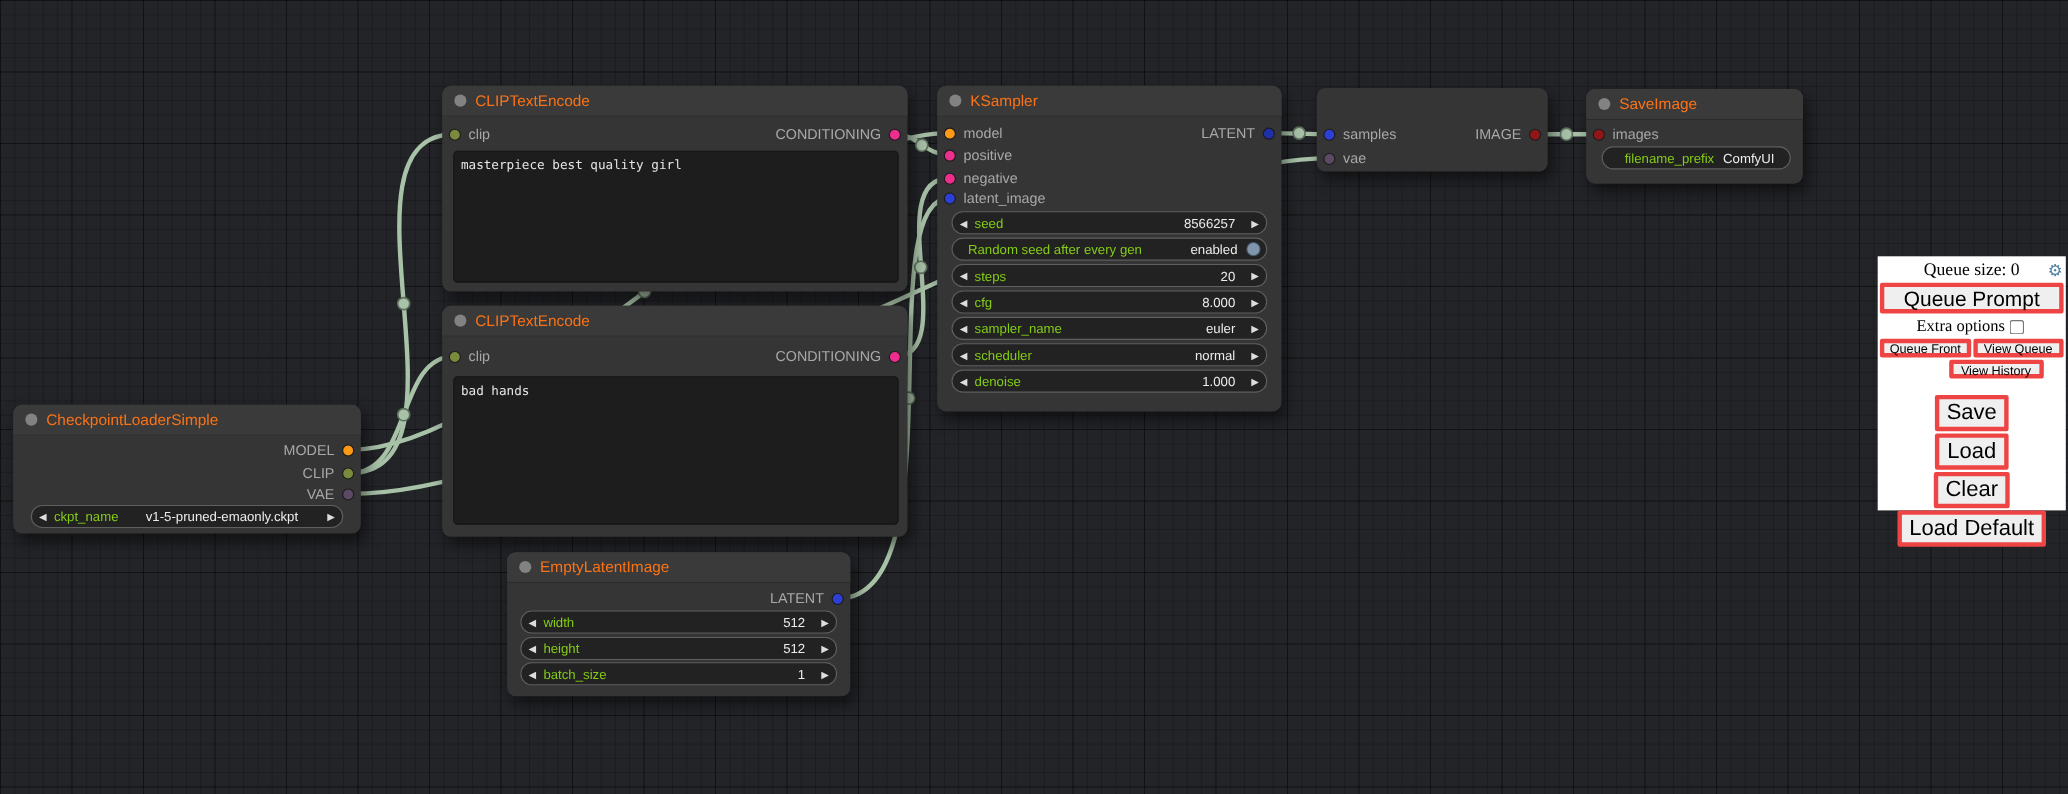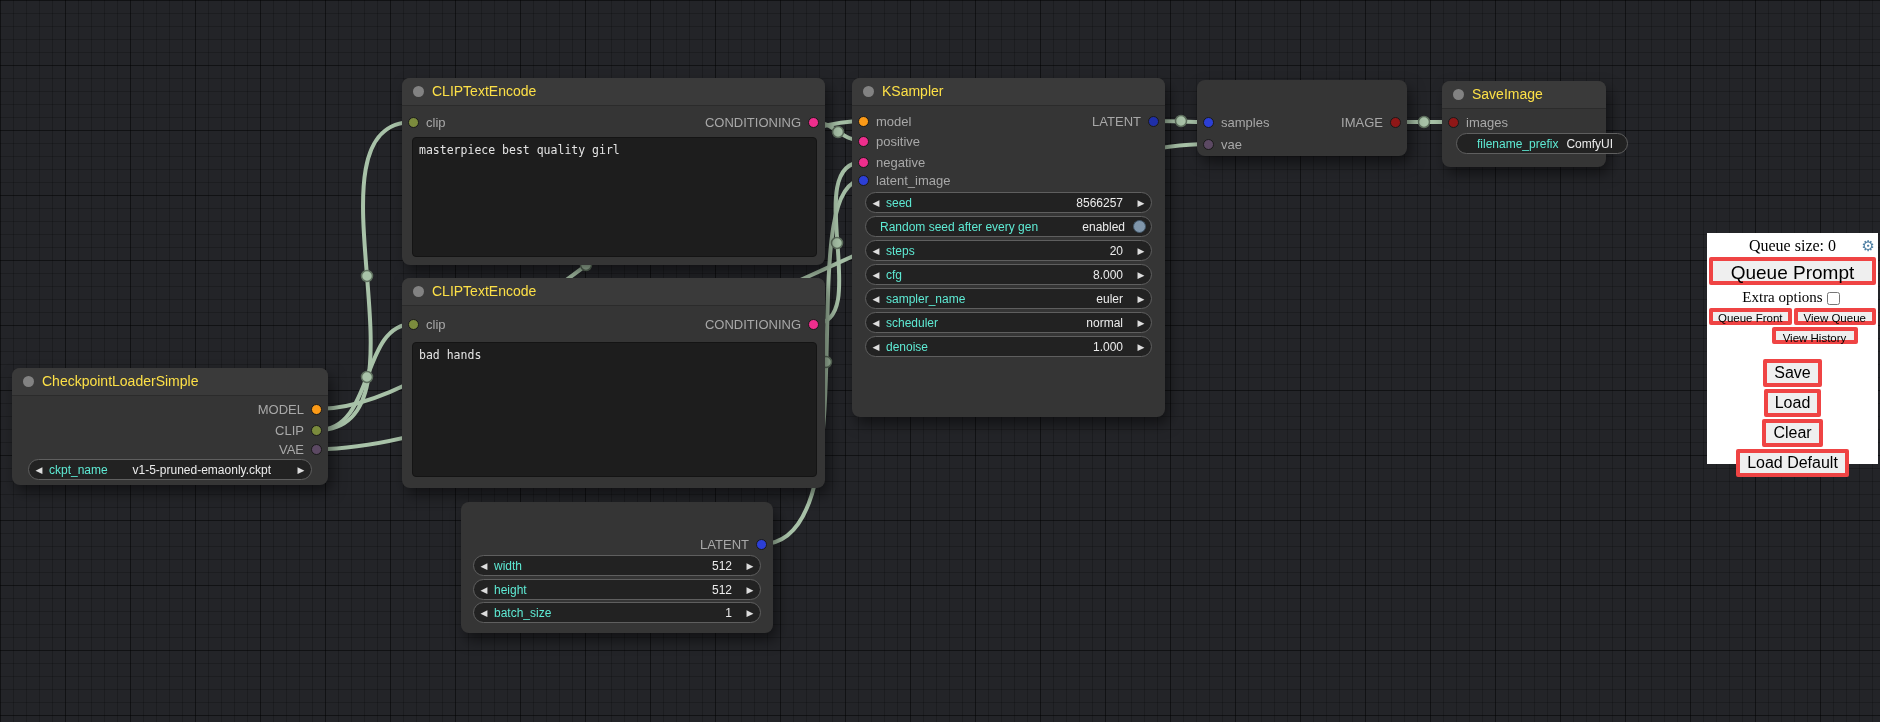--- a/index.html
+++ b/index.html
@@ -25,21 +25,21 @@
   }
   .node-header{
     position:absolute;left:0;top:0;right:0;height:27px;background:#3a3a3a;
     border-radius:8px 8px 0 0;border-bottom:1px solid #2b2b2b;
   }
   .title-dot{
     position:absolute;left:11px;top:8px;width:11px;height:11px;border-radius:50%;
     background:#828282;
   }
   .node-title{
-    position:absolute;left:30px;top:0;line-height:27px;color:#fde047;font-size:14px;white-space:nowrap;
+    position:absolute;left:30px;top:0;line-height:27px;color:#f97316;font-size:14px;white-space:nowrap;
   }
   .slot{position:absolute;height:20px;line-height:20px;white-space:nowrap;}
   .slot.in{left:6px;}
   .slot.out{right:6px;text-align:left;}
   .dot{
     display:inline-block;width:11px;height:11px;border-radius:50%;
     border:1px solid #1a1a1a;vertical-align:middle;box-sizing:border-box;
   }
   .slot.in .dot{margin-right:7px;}
   .slot.out .dot{margin-left:7px;}
@@ -48,21 +48,21 @@
     position:absolute;background:#1d1d1d;border:1px solid #141414;border-radius:4px;
     color:#e4e4e4;font-family:"DejaVu Sans Mono",monospace;font-size:11.5px;
     padding:5px 6px;resize:none;outline:none;box-sizing:border-box;overflow:hidden;
   }
   .widget{
     position:absolute;height:21px;background:#222222;border:1px solid #5f5f5f;
     border-radius:11px;display:flex;align-items:center;font-size:12px;box-sizing:border-box;
     cursor:pointer;
   }
   .warrow{width:20px;text-align:center;color:#dddddd;font-size:9px;flex:0 0 auto;}
-  .wlabel{color:#5eead4;white-space:nowrap;}
+  .wlabel{color:#84cc16;white-space:nowrap;}
   .wvalue{margin-left:auto;color:#ececec;white-space:nowrap;padding:0 8px 0 8px;}
   .widget.noarrows{padding-left:14px;padding-right:5px;}
   .toggle-circle{
     flex:0 0 auto;width:13px;height:13px;border-radius:50%;
     background:#7f96ab;border:1px solid #44596b;box-sizing:border-box;
   }
   
   .menu{
     position:absolute;left:1707px;top:233px;width:171px;height:231px;z-index:3;
     background:#ffffff;color:#000;box-sizing:border-box;padding-top:3px;
@@ -84,21 +84,21 @@
   .menu-extra{
     text-align:center;font-family:"Liberation Serif",serif;font-size:15px;
     height:18px;line-height:18px;margin-top:2px;
   }
   .menu-extra input{vertical-align:middle;width:13px;height:13px;margin-left:4px;}
   .btn-row{display:flex;gap:2px;margin:2px 2px 0 2px;}
   .btn-row button{flex:1;font-size:11.5px;height:17px;padding:0;}
   .btn-center{text-align:center;margin-top:2px;padding-left:44px;}
   .btn-center button{font-size:11.5px;height:17px;width:86px;}
   .stack{display:flex;flex-direction:column;align-items:center;gap:2px;margin-top:13px;}
-  .stack button{font-size:16px;padding:1px 7px;}
+  .stack button{font-size:20px;padding:1px 7px;}
 </style>
 </head>
 <body>
 
 <svg class="wires" width="1880" height="722">
   <path d="M318,409 C470,409 700,121 863,121"></path>
   <path d="M318,430 C440,430 295,122 413,122"></path>
   <path d="M318,430 C375,430 360,324 413,324"></path>
   <path d="M318,449 C545,449 985,144 1208,144"></path>
   <path d="M814,122 C834,122 842,141 863,141"></path>
@@ -160,21 +160,21 @@
   </div>
   <div class="slot in" style="top:36px">
     <span class="dot" style="background: rgb(123, 139, 61);"></span><span class="slot-label">clip</span>
   </div>
   <div class="slot out" style="top:36px">
     <span class="slot-label">CONDITIONING</span><span class="dot" style="background: rgb(238, 46, 141);"></span>
   </div>
   <textarea class="prompt-text" style="left: 10px; top: 64px; width: 405px; height: 135px;">bad hands</textarea>
 </div>
 
-<div class="node" style="left:852px;top:78px;width:313px;height:339px">
+<div class="node" style="left:852px;top:78px;width:313px;height:296px">
   <div class="node-header">
     <span class="title-dot"></span>
     <span class="node-title">KSampler</span>
   </div>
   <div class="slot in" style="top:33px">
     <span class="dot" style="background: rgb(251, 154, 23);"></span><span class="slot-label">model</span>
   </div>
   <div class="slot in" style="top:53px">
     <span class="dot" style="background: rgb(238, 46, 141);"></span><span class="slot-label">positive</span>
   </div>
@@ -235,35 +235,39 @@
     <span class="dot" style="background: rgb(44, 63, 214);"></span><span class="slot-label">samples</span>
   </div>
   <div class="slot in" style="top:54px">
     <span class="dot" style="background: rgb(92, 73, 99);"></span><span class="slot-label">vae</span>
   </div>
   <div class="slot out" style="top:32px">
     <span class="slot-label">IMAGE</span><span class="dot" style="background: rgb(143, 23, 23);"></span>
   </div>
 </div>
 
-<div class="node" style="left:1442px;top:81px;width:164px;height:86px">
+<div class="node" style="left:1442px;top:81px;width:197px;height:86px">
   <div class="node-header">
     <span class="title-dot"></span>
     <span class="node-title">SaveImage</span>
   </div>
   <div class="slot in" style="top:31px">
     <span class="dot" style="background: rgb(143, 23, 23);"></span><span class="slot-label">images</span>
   </div>
   <div class="widget noarrows" style="top:52px;left:14px;width:172px">
     <span class="wlabel" style="margin-left:6px">filename_prefix</span>
     <span class="wvalue" style="margin-right:6px">ComfyUI</span>
   </div>
 </div>
 
 <div class="node" style="left:461px;top:502px;width:312px;height:131px">
+  <div class="node-header">
+    <span class="title-dot"></span>
+    <span class="node-title">EmptyLatentImage</span>
+  </div>
   <div class="slot out" style="top:32px">
     <span class="slot-label">LATENT</span><span class="dot" style="background: rgb(44, 63, 214);"></span>
   </div>
   <div class="widget" style="top:53px;left:12px;width:288px">
     <span class="warrow">◀</span>
     <span class="wlabel">width</span>
     <span class="wvalue">512</span>
     <span class="warrow">▶</span>
   </div>
   <div class="widget" style="top:77px;left:12px;width:288px">

